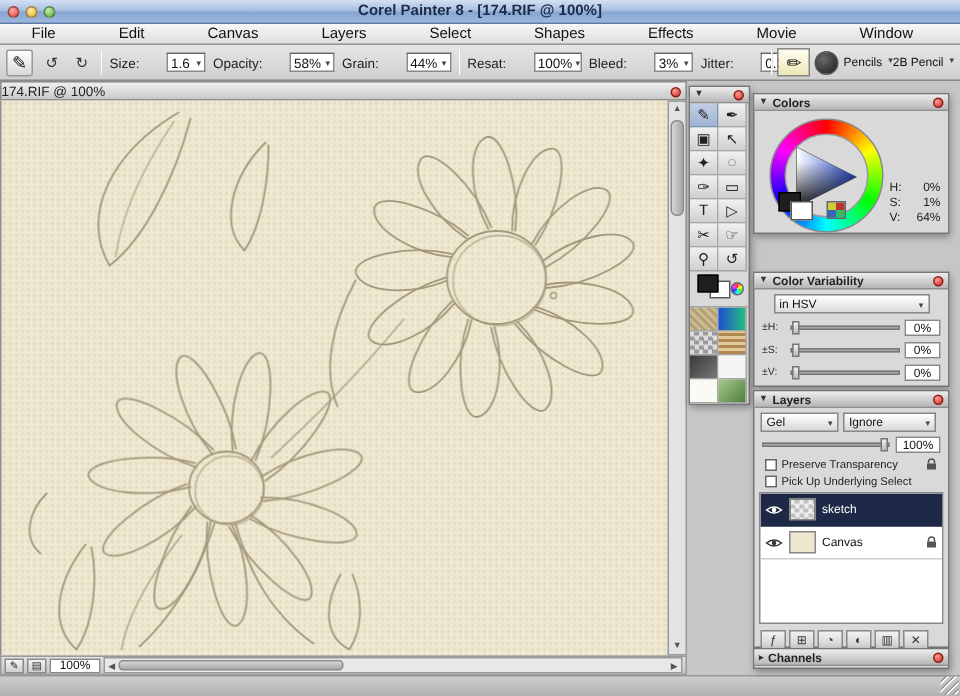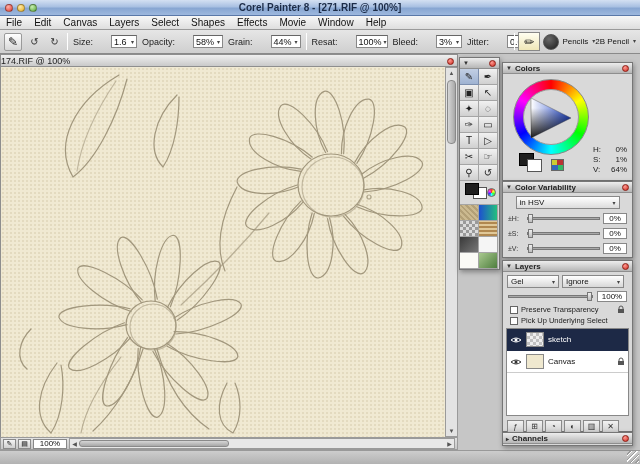--- a/index.html
+++ b/index.html
@@ -10,21 +10,21 @@
   
   .titlebar{left:0;top:0;width:640px;height:16px;background:linear-gradient(180deg,#d4e0f2 0%,#a9c0e2 45%,#88a6d2 55%,#9db8de 100%);border-bottom:1px solid #5a78a8;display:flex;align-items:center;justify-content:center;font-size:10px;font-weight:bold;color:#1c2c48}
   .lights{position:absolute;left:5px;top:4px;display:flex;gap:4px}
   .light{width:8px;height:8px;border-radius:50%;border:1px solid rgba(0,0,0,.35)}
   .lr{background:radial-gradient(circle at 35% 30%,#ffb0a8,#e03b30)}
   .ly{background:radial-gradient(circle at 35% 30%,#ffe9a8,#e8b021)}
   .lg{background:radial-gradient(circle at 35% 30%,#c8f0b0,#57a63a)}
 
   
   .menubar{left:0;top:16px;width:640px;height:14px;background:linear-gradient(#f7f7f7,#dedede);border-bottom:1px solid #9a9a9a;display:flex;align-items:center;font-size:10px}
-  .menu-item{padding:0 6px;height:14px;display:flex;align-items:center;cursor:default}
+  .menu-item{padding:0 21px;height:14px;display:flex;align-items:center;cursor:default}
 
   
   .propbar{left:0;top:30px;width:640px;height:24px;background:linear-gradient(#e6e6e6,#cfcfcf);border-bottom:1px solid #8a8a8a;display:flex;align-items:center;gap:5px;padding:0 4px}
   .pticon{width:18px;height:18px;display:flex;align-items:center;justify-content:center;font-size:12px;border:1px solid #9a9a9a;background:linear-gradient(#fff,#d8d8d8);border-radius:2px}
   .ptsmall{width:15px;height:15px;display:flex;align-items:center;justify-content:center;font-size:10px;color:#333}
   .pdiv{width:1px;height:17px;background:#999;border-right:1px solid #fff}
   .pfield{display:flex;align-items:center;gap:18px}
   .plabel{font-size:9px;color:#222}
   .pvalue{height:13px;background:#fff;border:1px solid #888;border-top-color:#666;display:flex;align-items:center;justify-content:space-between;padding:0 2px;font-size:9px}
   .parrow{font-size:6px;color:#444;margin-left:2px}
@@ -69,21 +69,21 @@
   .t-paper{background:repeating-linear-gradient(45deg,#cbb98f 0 2px,#b3a077 2px 4px)}
   .t-grad{background:linear-gradient(90deg,#1e4fd0,#22c07e)}
   .t-pattern{background:conic-gradient(#9a9a9a 90deg,#dcdcdc 90deg 180deg,#9a9a9a 180deg 270deg,#dcdcdc 270deg);background-size:6px 6px}
   .t-weave{background:repeating-linear-gradient(0deg,#b08850 0 2px,#e0c898 2px 4px),repeating-linear-gradient(90deg,rgba(120,80,30,.5) 0 2px,transparent 2px 4px)}
   .t-look{background:linear-gradient(135deg,#3a3a3a,#777)}
   .t-nozzle{background:#f5f5f5}
   .t-stroke{background:#fbfbf6}
   .t-green{background:linear-gradient(135deg,#a9c98f,#4e7e3e)}
 
   
-  .colors{left:502px;top:62px;width:131px;height:119px}
+  .colors{left:502px;top:62px;width:131px;height:94px}
   .wheelwrap{position:absolute;left:10px;top:16px;width:76px;height:76px}
   .ring{width:76px;height:76px;border-radius:50%;background:conic-gradient(#f00,#ff0,#0f0,#0ff,#00f,#f0f,#f00);border:1px solid #888}
   .ringhole{position:absolute;left:10px;top:10px;width:56px;height:56px;border-radius:50%;background:#d9d9d9;border:1px solid #999}
   .svtri{position:absolute;left:15px;top:17px}
   .readout{position:absolute;right:5px;bottom:6px;display:flex;flex-direction:column;gap:1px;font-size:8px;color:#222}
   .ro-row{display:flex;justify-content:space-between;width:34px}
   .swback{position:absolute;left:24px;bottom:8px;width:15px;height:13px;background:#fff;border:1px solid #555}
   .swfront{position:absolute;left:16px;bottom:14px;width:15px;height:13px;background:#1e1e1e;border:1px solid #000}
   .swgrid{position:absolute;left:48px;bottom:9px;width:13px;height:12px;background:conic-gradient(#b33 90deg,#3b6 90deg 180deg,#36b 180deg 270deg,#cc3 270deg);border:1px solid #666}
 
@@ -126,21 +126,21 @@
 </style>
 </head>
 <body>
 
 <div class="abs titlebar">
   <div class="lights">
     <span class="light lr"></span>
     <span class="light ly"></span>
     <span class="light lg"></span>
   </div>
-  <span>Corel Painter 8 - [271.RIF @ 100%]</span>
+  <span>Corel Painter 8 - [174.RIF @ 100%]</span>
 </div>
 
 <div class="abs menubar">
   <span class="menu-item">File</span>
   <span class="menu-item">Edit</span>
   <span class="menu-item">Canvas</span>
   <span class="menu-item">Layers</span>
   <span class="menu-item">Select</span>
   <span class="menu-item">Shapes</span>
   <span class="menu-item">Effects</span>

